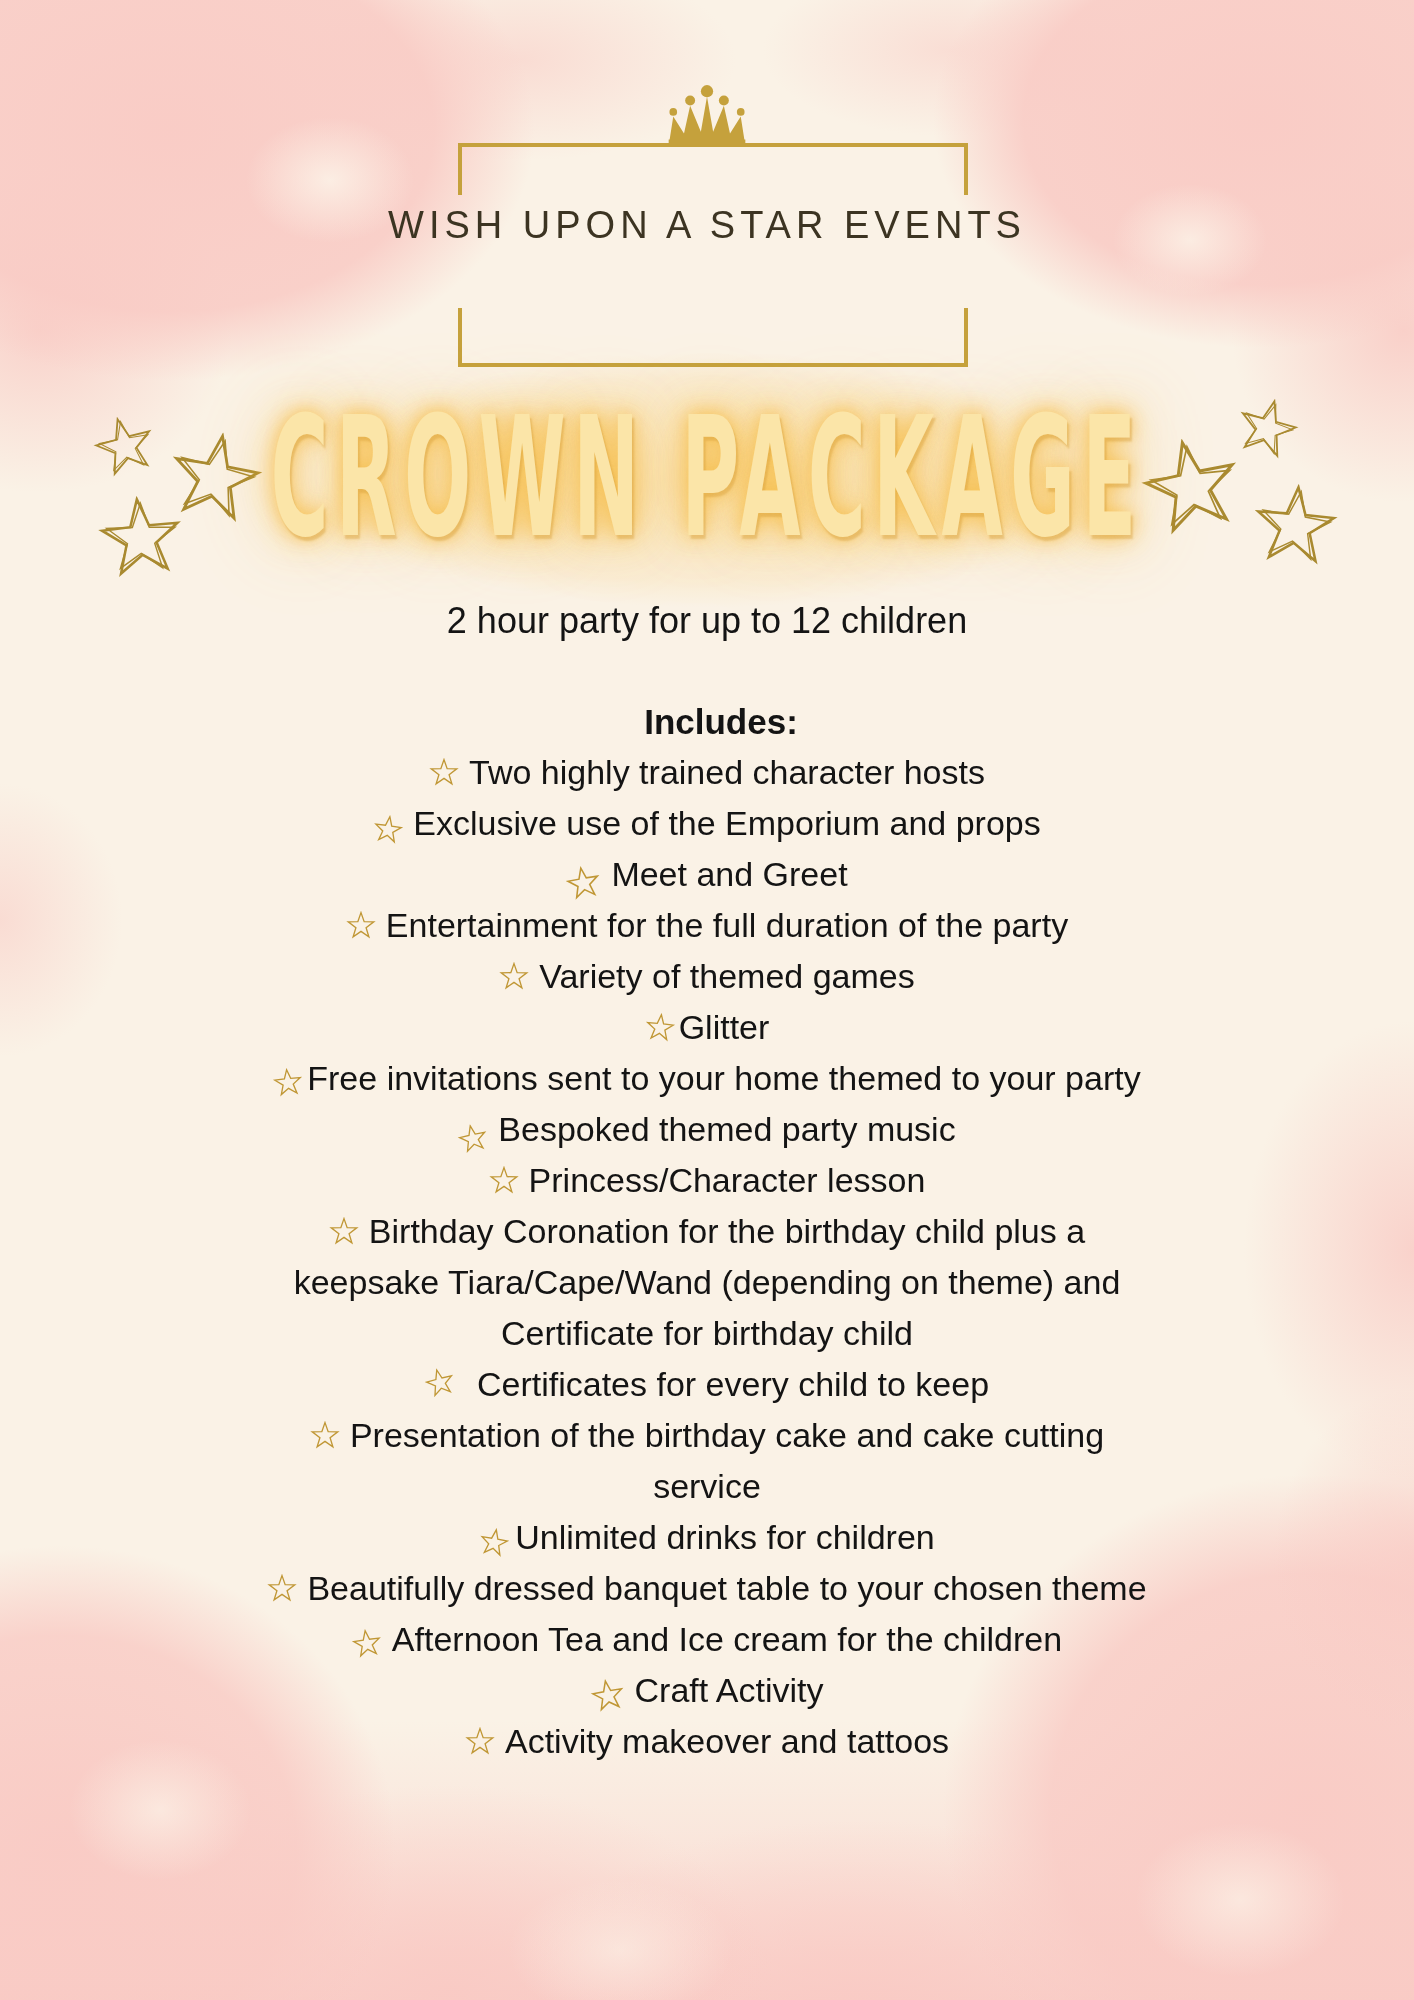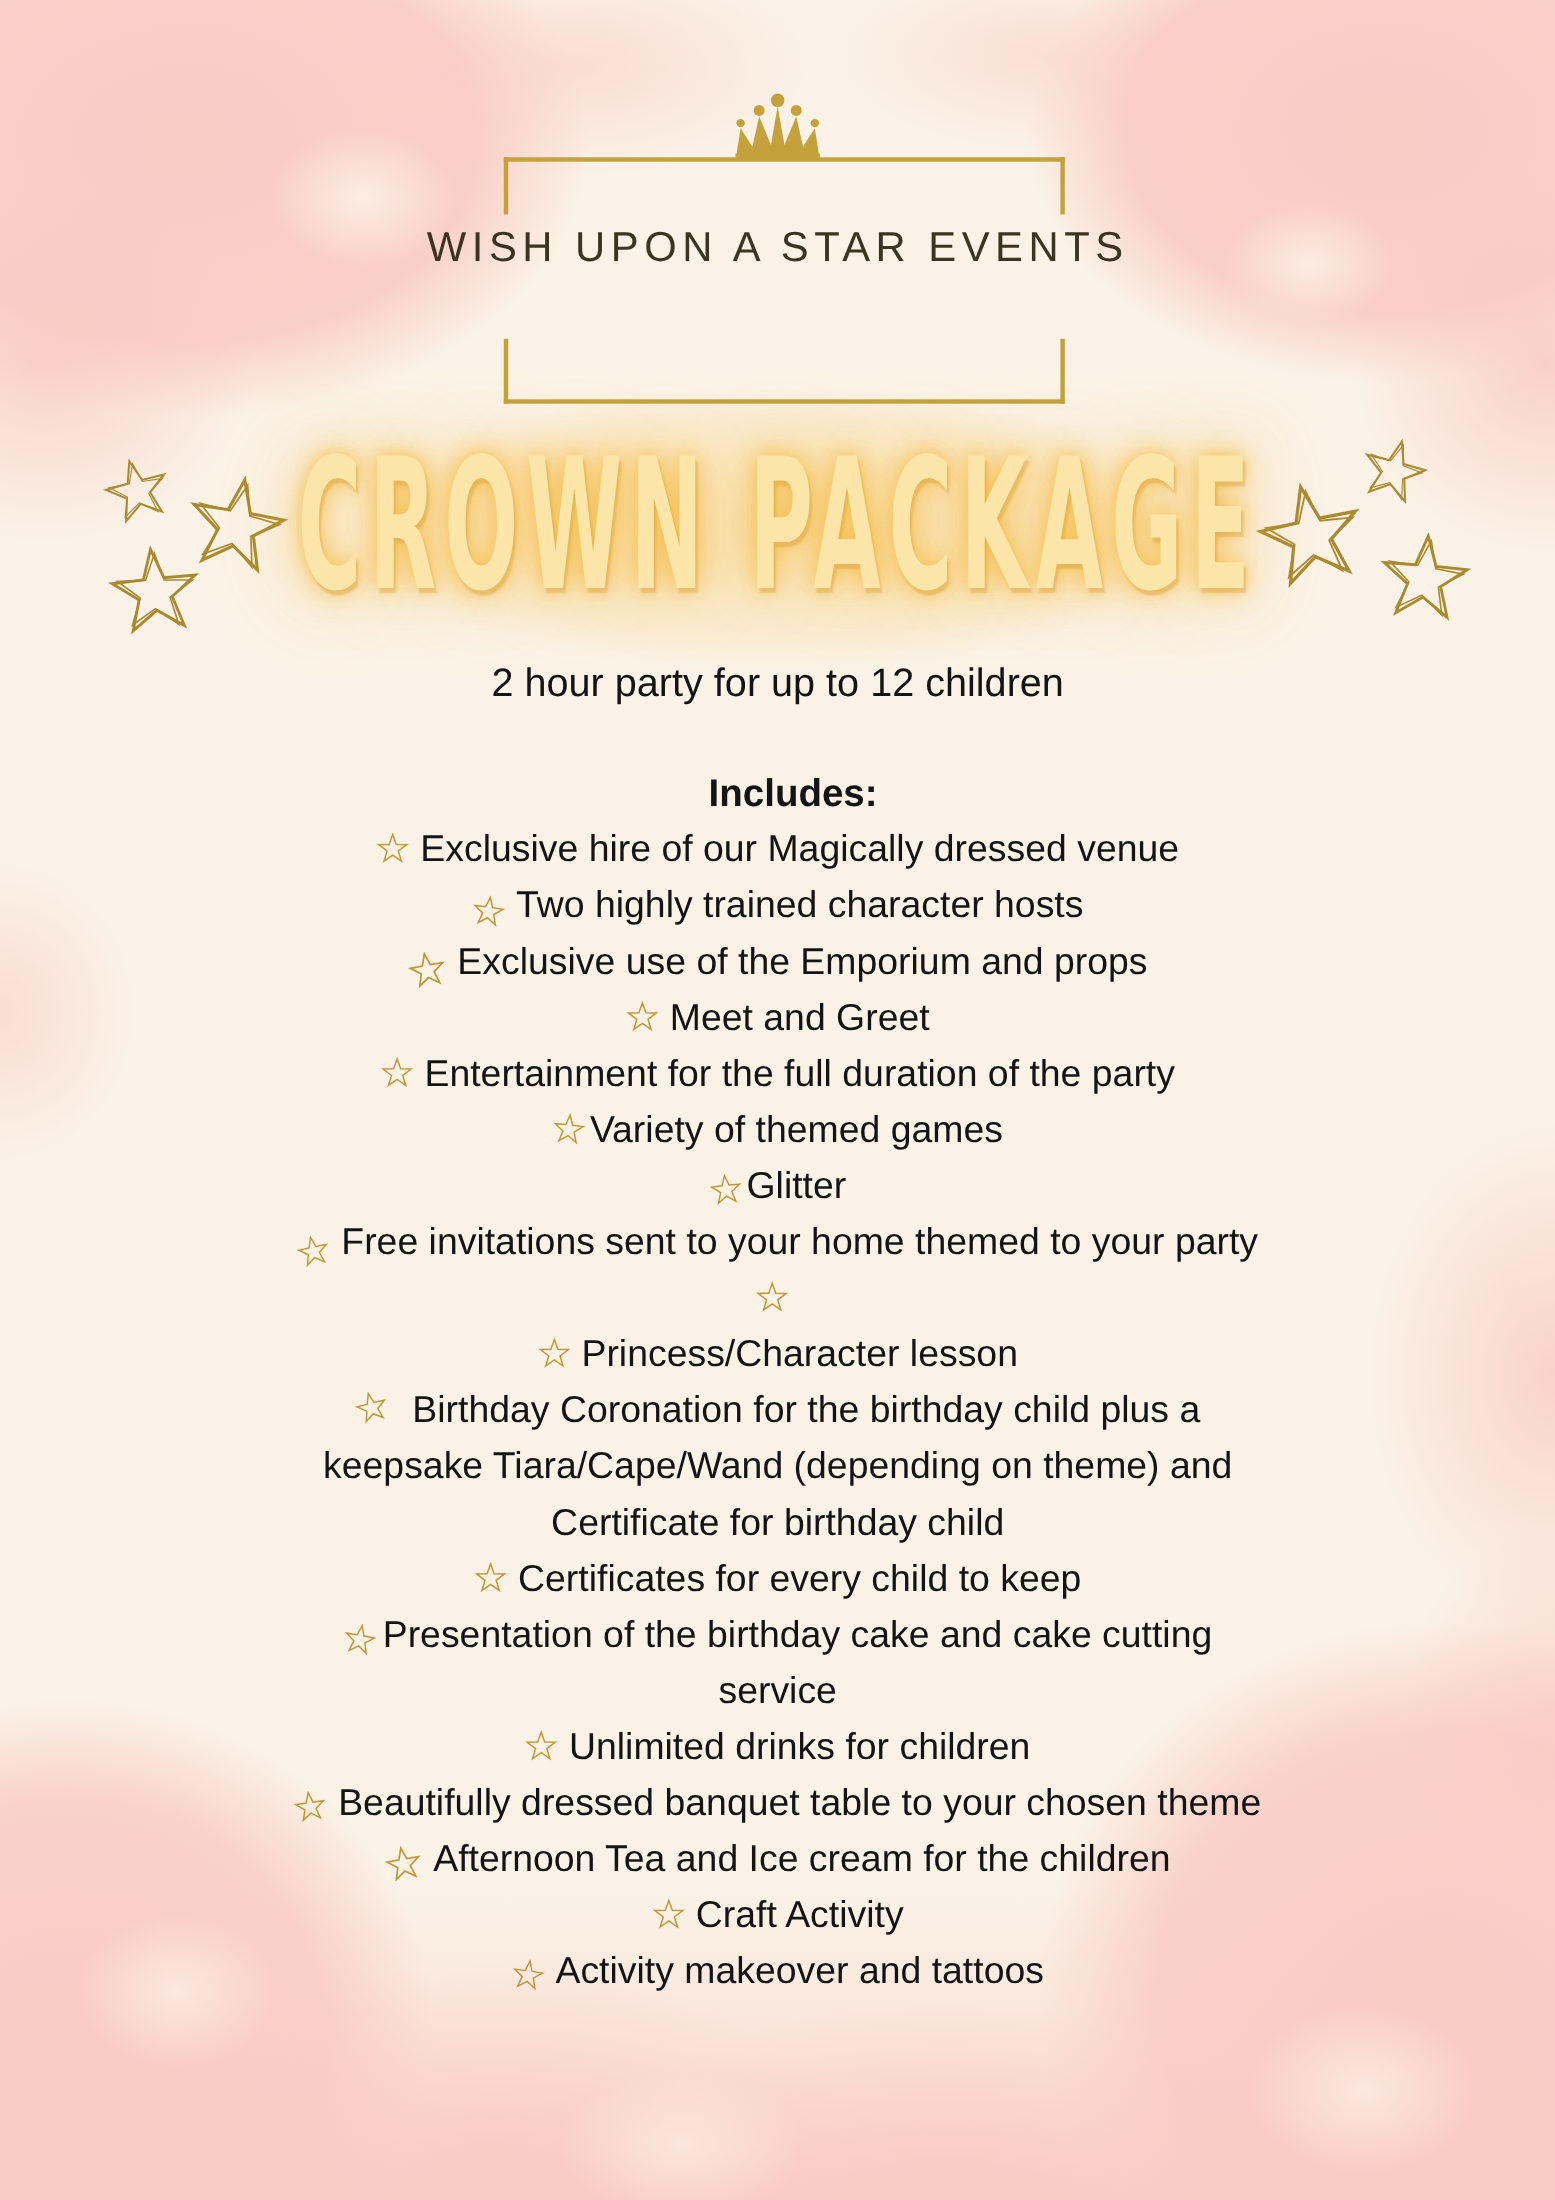--- a/index.html
+++ b/index.html
@@ -143,23 +143,20 @@
   <svg class="sketch-star s-r3" viewBox="-4 -4 108 108">
       <use href="#sketchstar"></use>
     </svg>
 
   <h1 class="title">CROWN PACKAGE</h1>
 
   <div class="subtitle">2 hour party for up to 12 children</div>
   <div class="includes">Includes:</div>
 
   <ul class="list">
-  <li class="item"><svg class="bullet" viewBox="-6 -6 112 112">
-          <path fill="none" stroke="#C09735" stroke-width="5" stroke-linejoin="miter" d="M50,0 L61.8,33.8 L97.6,34.5 L69,56.2 L79.4,90.5 L50,70 L20.6,90.5 L31,56.2 L2.4,34.5 L38.2,33.8 Z"></path>
-        </svg><span class="item-text">Exclusive hire of our Magically dressed venue</span></li>
 
   <li class="item"><svg class="bullet" viewBox="-6 -6 112 112">
           <path fill="none" stroke="#C09735" stroke-width="5" stroke-linejoin="miter" d="M50,0 L61.8,33.8 L97.6,34.5 L69,56.2 L79.4,90.5 L50,70 L20.6,90.5 L31,56.2 L2.4,34.5 L38.2,33.8 Z"></path>
         </svg><span class="item-text">Two highly trained character hosts</span></li>
 
   <li class="item"><svg class="bullet" viewBox="-6 -6 112 112">
           <path fill="none" stroke="#C09735" stroke-width="5" stroke-linejoin="miter" d="M50,0 L61.8,33.8 L97.6,34.5 L69,56.2 L79.4,90.5 L50,70 L20.6,90.5 L31,56.2 L2.4,34.5 L38.2,33.8 Z"></path>
         </svg><span class="item-text">Exclusive use of the Emporium and props</span></li>
 
   <li class="item"><svg class="bullet" viewBox="-6 -6 112 112">
@@ -177,21 +174,21 @@
   <li class="item"><svg class="bullet" viewBox="-6 -6 112 112">
           <path fill="none" stroke="#C09735" stroke-width="5" stroke-linejoin="miter" d="M50,0 L61.8,33.8 L97.6,34.5 L69,56.2 L79.4,90.5 L50,70 L20.6,90.5 L31,56.2 L2.4,34.5 L38.2,33.8 Z"></path>
         </svg><span class="item-text">Glitter</span></li>
 
   <li class="item"><svg class="bullet" viewBox="-6 -6 112 112">
           <path fill="none" stroke="#C09735" stroke-width="5" stroke-linejoin="miter" d="M50,0 L61.8,33.8 L97.6,34.5 L69,56.2 L79.4,90.5 L50,70 L20.6,90.5 L31,56.2 L2.4,34.5 L38.2,33.8 Z"></path>
         </svg><span class="item-text">Free invitations sent to your home themed to your party</span></li>
 
   <li class="item"><svg class="bullet" viewBox="-6 -6 112 112">
           <path fill="none" stroke="#C09735" stroke-width="5" stroke-linejoin="miter" d="M50,0 L61.8,33.8 L97.6,34.5 L69,56.2 L79.4,90.5 L50,70 L20.6,90.5 L31,56.2 L2.4,34.5 L38.2,33.8 Z"></path>
-        </svg></li>
+        </svg><span class="item-text">Bespoked themed party music</span></li>
 
   <li class="item"><svg class="bullet" viewBox="-6 -6 112 112">
           <path fill="none" stroke="#C09735" stroke-width="5" stroke-linejoin="miter" d="M50,0 L61.8,33.8 L97.6,34.5 L69,56.2 L79.4,90.5 L50,70 L20.6,90.5 L31,56.2 L2.4,34.5 L38.2,33.8 Z"></path>
         </svg><span class="item-text">Princess/Character lesson</span></li>
 
   <li class="item"><svg class="bullet" viewBox="-6 -6 112 112">
           <path fill="none" stroke="#C09735" stroke-width="5" stroke-linejoin="miter" d="M50,0 L61.8,33.8 L97.6,34.5 L69,56.2 L79.4,90.5 L50,70 L20.6,90.5 L31,56.2 L2.4,34.5 L38.2,33.8 Z"></path>
         </svg><span class="item-text">Birthday Coronation for the birthday child plus a
 keepsake Tiara/Cape/Wand (depending on theme) and
 Certificate for birthday child</span></li>

